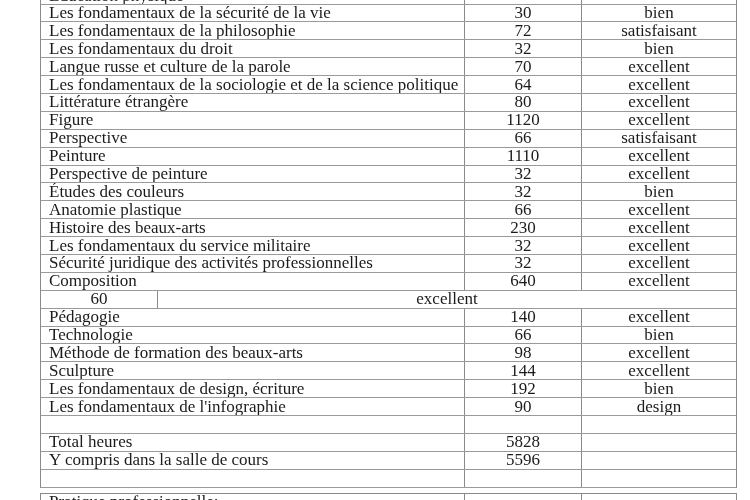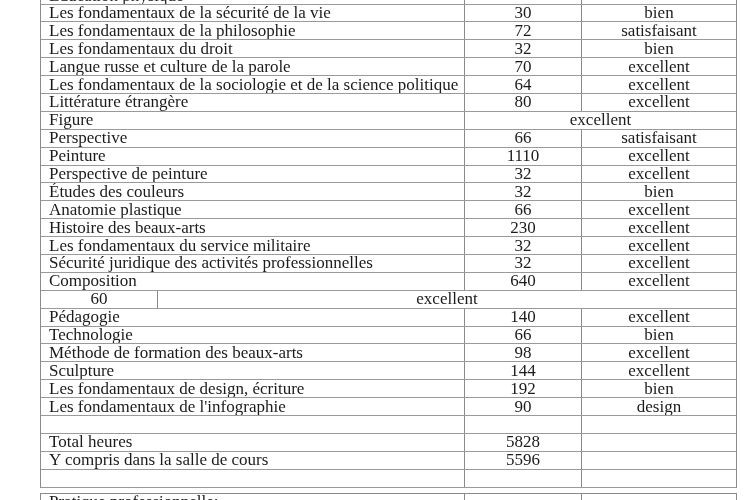--- a/index.html
+++ b/index.html
@@ -118,20 +118,21 @@
         <div class="cell c-hours">64</div>
         <div class="cell c-grade">excellent</div>
       </div>
       <div class="row">
         <div class="cell c-name">Littérature étrangère</div>
         <div class="cell c-hours">80</div>
         <div class="cell c-grade">excellent</div>
       </div>
       <div class="row">
         <div class="cell c-name">Figure</div>
+        <div class="cell c-hours">1120</div>
         <div class="cell c-grade">excellent</div>
       </div>
       <div class="row">
         <div class="cell c-name">Perspective</div>
         <div class="cell c-hours">66</div>
         <div class="cell c-grade">satisfaisant</div>
       </div>
       <div class="row">
         <div class="cell c-name">Peinture</div>
         <div class="cell c-hours">1110</div>

